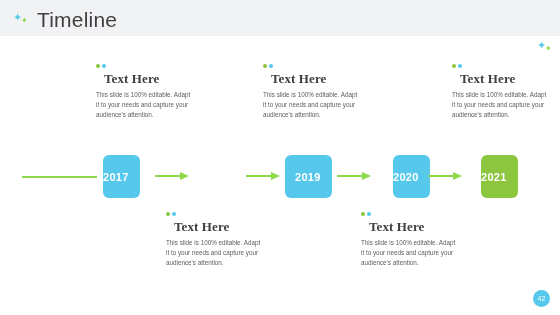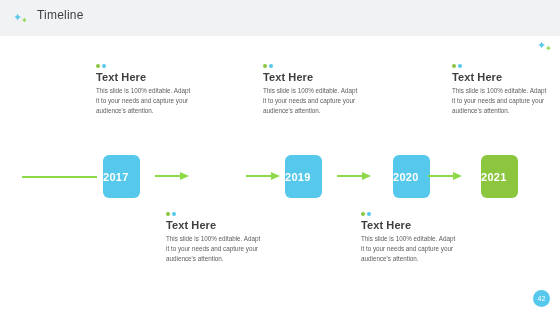--- a/index.html
+++ b/index.html
@@ -25,21 +25,21 @@
     position: absolute;
     left: 0; top: 0;
     width: 560px;
     height: 36px;
     background: #f1f2f3;
   }
   .header-title {
     position: absolute;
     left: 37px;
     top: 8px;
-    font-size: 12px;
+    font-size: 21px;
     color: #3f3f41;
     letter-spacing: 0.2px;
   }
   .spark {
     position: absolute;
     font-size: 10px;
     line-height: 1;
     color: #4cc3e8;
     user-select: none;
   }
@@ -127,25 +127,26 @@
     border-top: 4.5px solid transparent;
     border-bottom: 4.5px solid transparent;
     border-left: 9px solid #8cd94a;
   }
   
   .txt-block {
     position: absolute;
     width: 96px;
   }
   .txt-title {
-    font-size: 11px;
+    font-size: 13px;
     font-weight: bold;
     color: #3f3f41;
-    margin: 0 0 3px 0;
+    margin: 0 0 3px 8px;
     letter-spacing: 0.1px;
+    font-family: Liberation Serif, serif;
   }
   .txt-body {
     font-size: 6.3px;
     color: #5d5d60;
     line-height: 1.55;
     margin: 0;
   }
   .dots {
     position: absolute;
     left: 0;
@@ -195,21 +196,21 @@
   <div class="spark spark-tr">
     <span class="s1">✦</span>
       <span class="s2">✦</span>
   </div>
 
   <div class="baseline"></div>
 
   <div class="year-box" style="left:97px;">
     <span>2017</span>
   </div>
-  <div class="year-box" style="left:279px;">
+  <div class="year-box" style="left:279px;padding-left:10px;">
     <span>2019</span>
   </div>
   <div class="year-box" style="left:387px;">
     <span>2020</span>
   </div>
   <div class="year-box green" style="left:475px;">
     <span>2021</span>
   </div>
 
   <div class="arrow" style="left:155px;">

